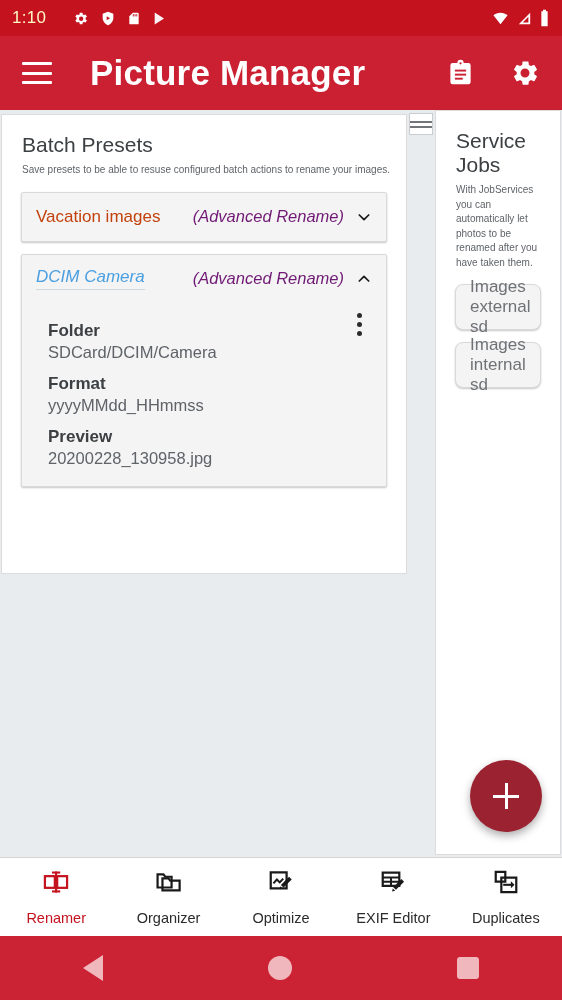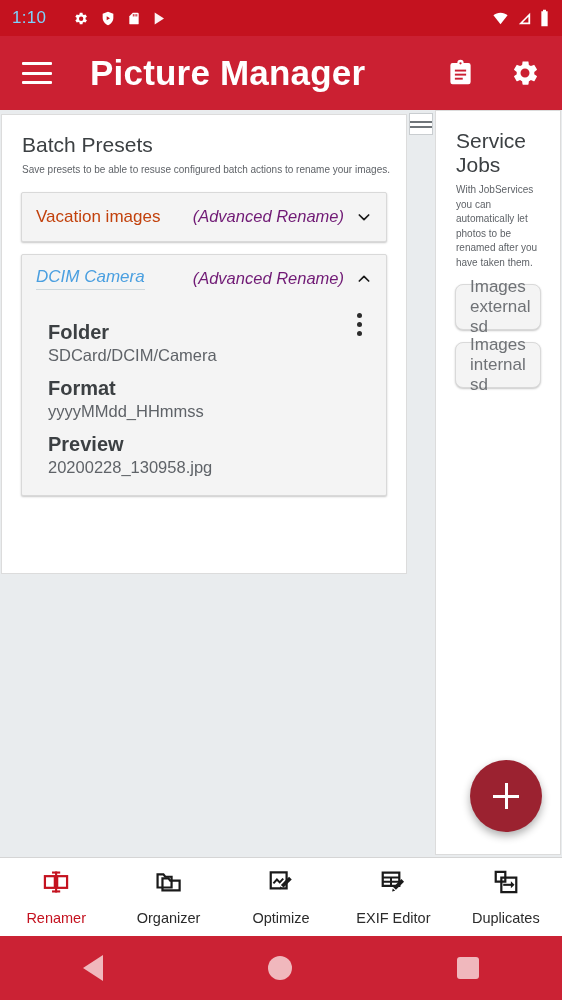--- a/index.html
+++ b/index.html
@@ -31,21 +31,21 @@
     align-items: center;
     padding: 0 12px;
     flex: none;
     color: #ffffff;
   }
   .status-time {
     font-size: 17px;
     font-weight: 400;
     letter-spacing: .3px;
     margin-right: 26px;
-    color: #7dd3fc;
+    color: #fef9c3;
   }
   .status-left-icons {
     display: flex;
     align-items: center;
     gap: 11px;
   }
   .status-right {
     margin-left: auto;
     display: flex;
     align-items: center;
@@ -185,21 +185,21 @@
     cursor: pointer;
   }
   .kebab i {
     width: 5px;
     height: 5px;
     border-radius: 50%;
     background: #2b2b2b;
     display: block;
   }
   .detail-label {
-    font-size: 20px;
+    font-size: 17px;
     font-weight: bold;
     color: #3c4043;
     margin: 12px 0 2px 12px;
   }
   .detail-value {
     font-size: 16.5px;
     color: #5f6368;
     margin: 0 0 0 12px;
   }
 

